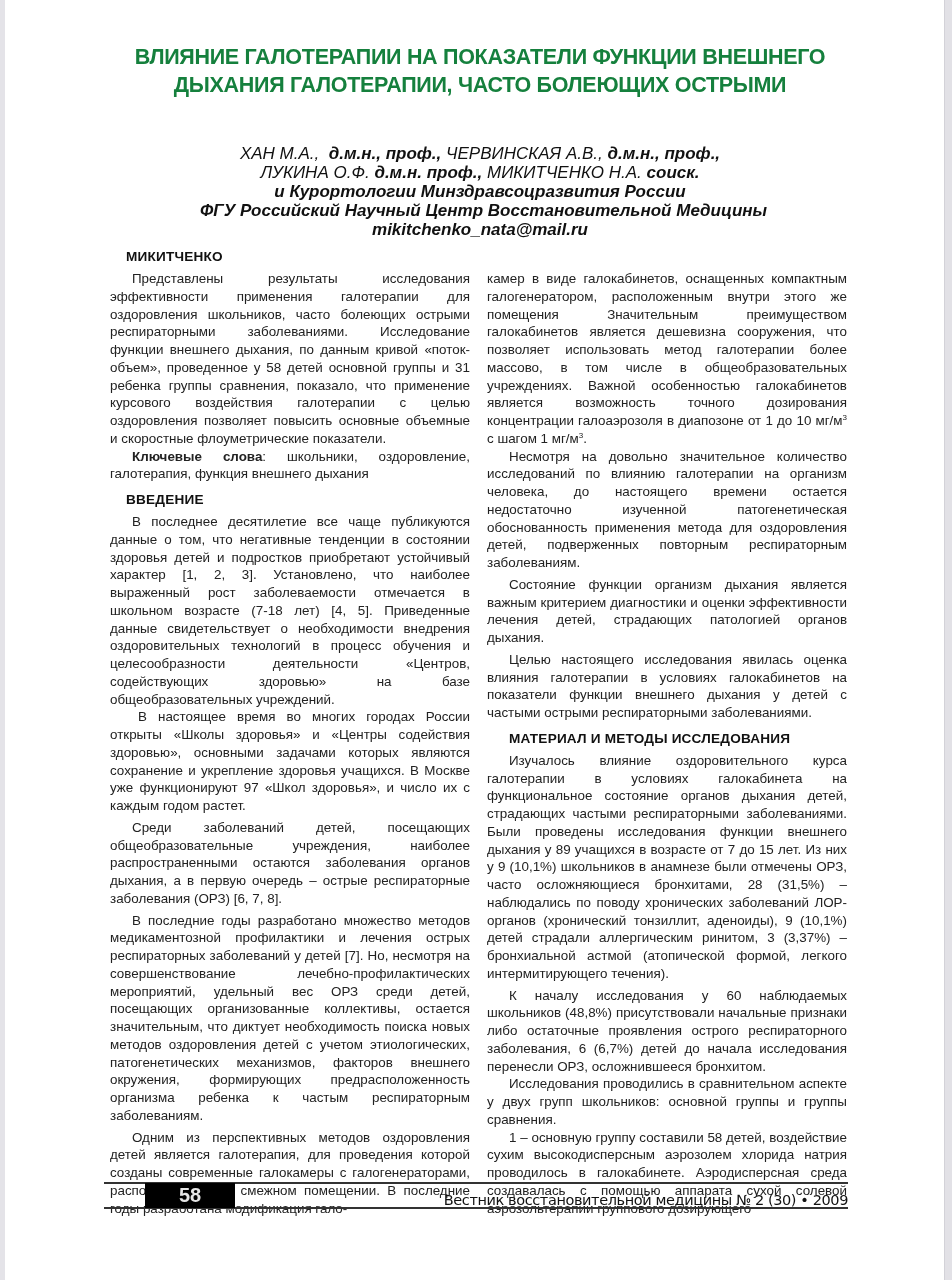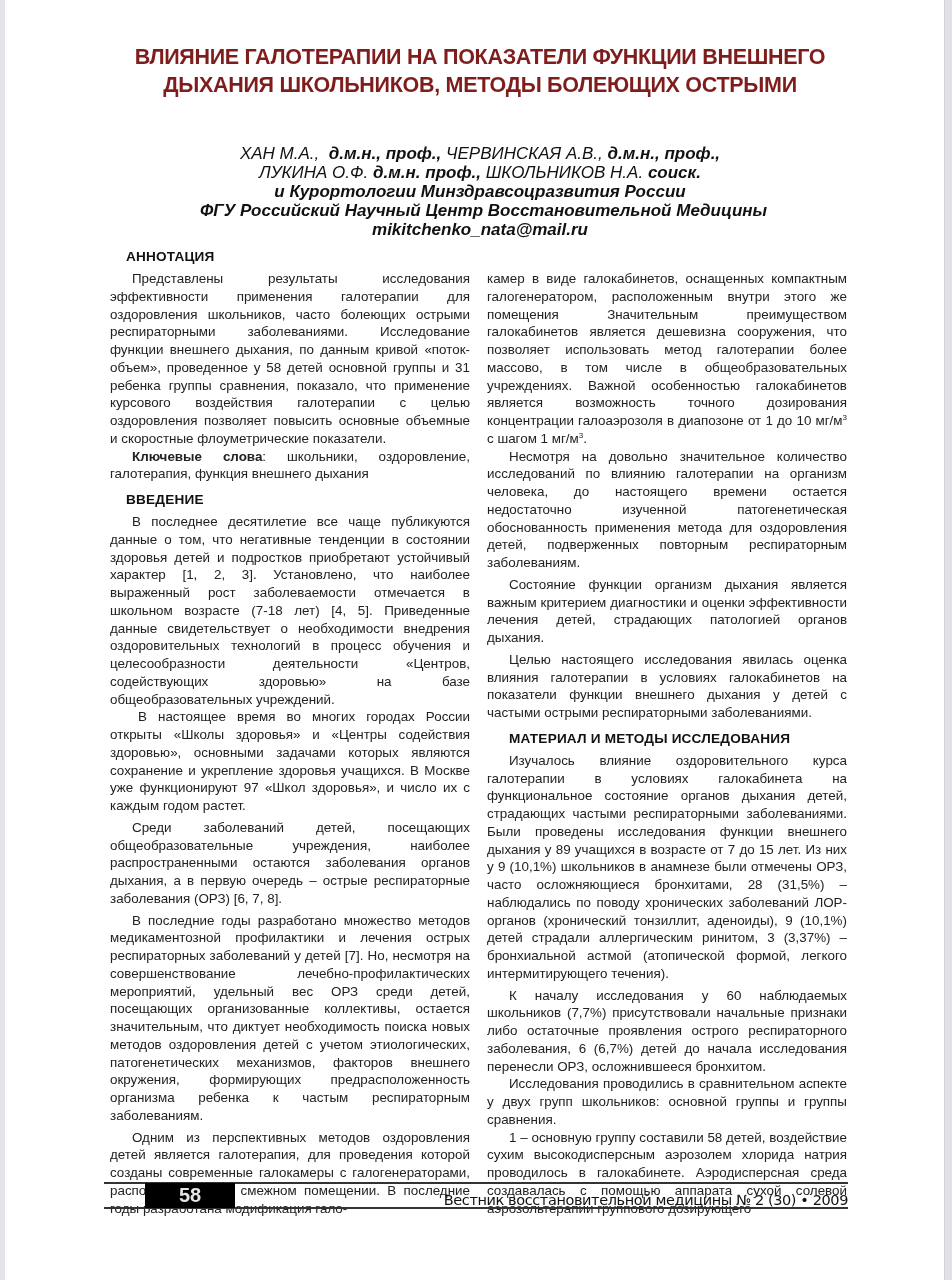--- a/index.html
+++ b/index.html
@@ -8,21 +8,21 @@
     background: #ffffff;
     font-family: "Liberation Sans", "DejaVu Sans", sans-serif;
     color: #1a1a1a;
   }
   .edge-left { position: absolute; left: 0; top: 0; width: 5px; height: 1280px; background: #e4e3e8; }
   .edge-right { position: absolute; right: 0; top: 0; width: 8px; height: 1280px; background: #e2e1e6; border-left: 1px solid #d3d2d8; box-sizing: border-box; }
 
   .title {
     position: absolute; left: 100px; top: 44px; width: 760px;
     text-align: center; font-weight: bold; font-size: 21.5px; line-height: 27.5px;
-    letter-spacing: -0.3px; color: #7f1d1d; margin: 0;
+    letter-spacing: -0.3px; color: #15803d; margin: 0;
   }
   .authors {
     position: absolute; left: 200px; top: 144px; width: 560px;
     text-align: center; font-size: 17px; line-height: 19px; color: #111;
   }
   .authors .it { font-style: italic; }
   .authors .bi { font-style: italic; font-weight: bold; }
   .authors .line { display: block; white-space: nowrap; }
 
   .col {
@@ -57,43 +57,43 @@
   }
 </style>
 </head>
 <body>
 
 <div class="edge-left"></div>
 <div class="edge-right"></div>
 
 <h1 class="title">
   <span>ВЛИЯНИЕ ГАЛОТЕРАПИИ НА ПОКАЗАТЕЛИ ФУНКЦИИ ВНЕШНЕГО</span><br>
-  <span>ДЫХАНИЯ ШКОЛЬНИКОВ, МЕТОДЫ БОЛЕЮЩИХ ОСТРЫМИ</span><br>
+  <span>ДЫХАНИЯ ГАЛОТЕРАПИИ, ЧАСТО БОЛЕЮЩИХ ОСТРЫМИ</span><br>
 </h1>
 
 <div class="authors">
   <span class="line">
     <span class="it">ХАН М.А.,</span>&nbsp;
     <span class="bi">д.м.н., проф.,</span>
     <span class="it">ЧЕРВИНСКАЯ А.В.,</span>
     <span class="bi">д.м.н., проф.,</span>
   </span>
   <span class="line">
     <span class="it">ЛУКИНА О.Ф.</span>
     <span class="bi">д.м.н. проф.,</span>
-    <span class="it">ШКОЛЬНИКОВ Н.А.</span>
+    <span class="it">МИКИТЧЕНКО Н.А.</span>
     <span class="bi">соиск.</span>
   </span>
   <span class="line bi">и Курортологии Минздравсоцразвития России</span>
   <span class="line bi">ФГУ Российский Научный Центр Восстановительной Медицины</span>
   <span class="line bi">mikitchenko_nata@mail.ru</span>
 </div>
 
 <div class="col left">
-  <h2>АННОТАЦИЯ</h2>
+  <h2>МИКИТЧЕНКО</h2>
   <div class="gap-s"></div>
   <p>Представлены результаты исследования эффективности применения галотерапии для оздоровления школьников, часто болеющих острыми респираторными заболеваниями. Исследование функции внешнего дыхания, по данным кривой «поток-объем», проведенное у 58 детей основной группы и 31 ребенка группы сравнения, показало, что применение курсового воздействия галотерапии с целью оздоровления позволяет повысить основные объемные и скоростные флоуметрические показатели.</p>
   <p><span class="kw">Ключевые слова</span><span>: школьники, оздоровление, галотерапия, функция внешнего дыхания</span></p>
   <div class="gap-m"></div>
   <h2>ВВЕДЕНИЕ</h2>
   <div class="gap-s"></div>
   <p>В последнее десятилетие все чаще публикуются данные о том, что негативные тенденции в состоянии здоровья детей и подростков приобретают устойчивый характер [1, 2, 3]. Установлено, что наиболее выраженный рост заболеваемости отмечается в школьном возрасте (7-18 лет) [4, 5]. Приведенные данные свидетельствует о необходимости внедрения оздоровительных технологий в процесс обучения и целесообразности деятельности «Центров, содействующих здоровью» на базе общеобразовательных учреждений.</p>
   <p style="text-indent:28px">В настоящее время во многих городах России открыты «Школы здоровья» и «Центры содействия здоровью», основными задачами которых являются сохранение и укрепление здоровья учащихся. В Москве уже функционируют 97 «Школ здоровья», и число их с каждым годом растет.</p>
   <div class="gap-s"></div>
   <p>Среди заболеваний детей, посещающих общеобразовательные учреждения, наиболее распространенными остаются заболевания органов дыхания, а в первую очередь – острые респираторные заболевания (ОРЗ) [6, 7, 8].</p>
@@ -108,21 +108,21 @@
   <p>Несмотря на довольно значительное количество исследований по влиянию галотерапии  на организм человека, до настоящего времени остается недостаточно изученной  патогенетическая обоснованность применения метода для оздоровления детей, подверженных повторным респираторным заболеваниям.</p>
   <div class="gap-s"></div>
   <p>Состояние функции организм дыхания является важным критерием диагностики и оценки эффективности лечения детей, страдающих патологией органов дыхания.</p>
   <div class="gap-s"></div>
   <p>Целью настоящего исследования явилась оценка влияния галотерапии в условиях галокабинетов на показатели  функции внешнего дыхания у детей с частыми острыми респираторными заболеваниями.</p>
   <div class="gap-m"></div>
   <h2 style="padding-left:22px">МАТЕРИАЛ И МЕТОДЫ ИССЛЕДОВАНИЯ</h2>
   <div class="gap-s"></div>
   <p>Изучалось влияние оздоровительного курса галотерапии  в условиях галокабинета  на функциональное состояние органов дыхания детей, страдающих частыми респираторными заболеваниями. Были проведены исследования функции внешнего дыхания у 89 учащихся в возрасте от 7 до 15 лет.  Из них у 9 (10,1%) школьников в анамнезе были отмечены ОРЗ, часто осложняющиеся бронхитами, 28 (31,5%) – наблюдались по поводу хронических заболеваний ЛОР-органов (хронический тонзиллит, аденоиды), 9 (10,1%) детей страдали аллергическим ринитом, 3 (3,37%) – бронхиальной астмой (атопической формой, легкого интермитирующего течения).</p>
   <div class="gap-s"></div>
-  <p>К началу исследования у 60 наблюдаемых школьников (7,7%) присутствовали начальные признаки либо остаточные проявления острого респираторного заболевания, 6 (6,7%) детей до начала исследования  перенесли ОРЗ, осложнившееся бронхитом.</p>
+  <p>К началу исследования у 60 наблюдаемых школьников (48,8%) присутствовали начальные признаки либо остаточные проявления острого респираторного заболевания, 6 (6,7%) детей до начала исследования  перенесли ОРЗ, осложнившееся бронхитом.</p>
   <p>Исследования проводились в сравнительном аспекте у двух групп школьников: основной группы и группы сравнения.</p>
   <p>1 – основную группу составили 58 детей, воздействие сухим высокодисперсным аэрозолем хлорида натрия проводилось в галокабинете. Аэродисперсная среда создавалась с помощью аппарата сухой солевой аэрозольтерапии группового дозирующего</p>
 </div>
 
 <div class="footer-top"></div>
 <div class="footer-bot"></div>
 <div class="footer-page">58</div>
 <div class="footer-journal">Вестник восстановительной медицины № 2 (30) • 2009</div>
 
 </body></html>

